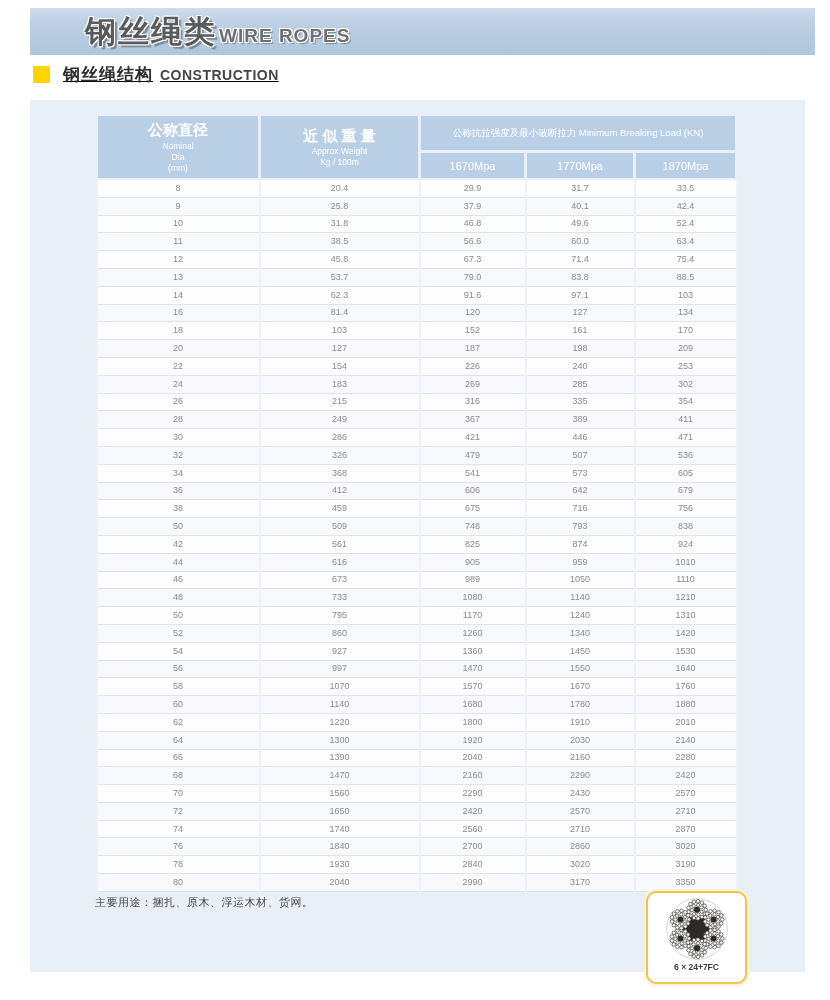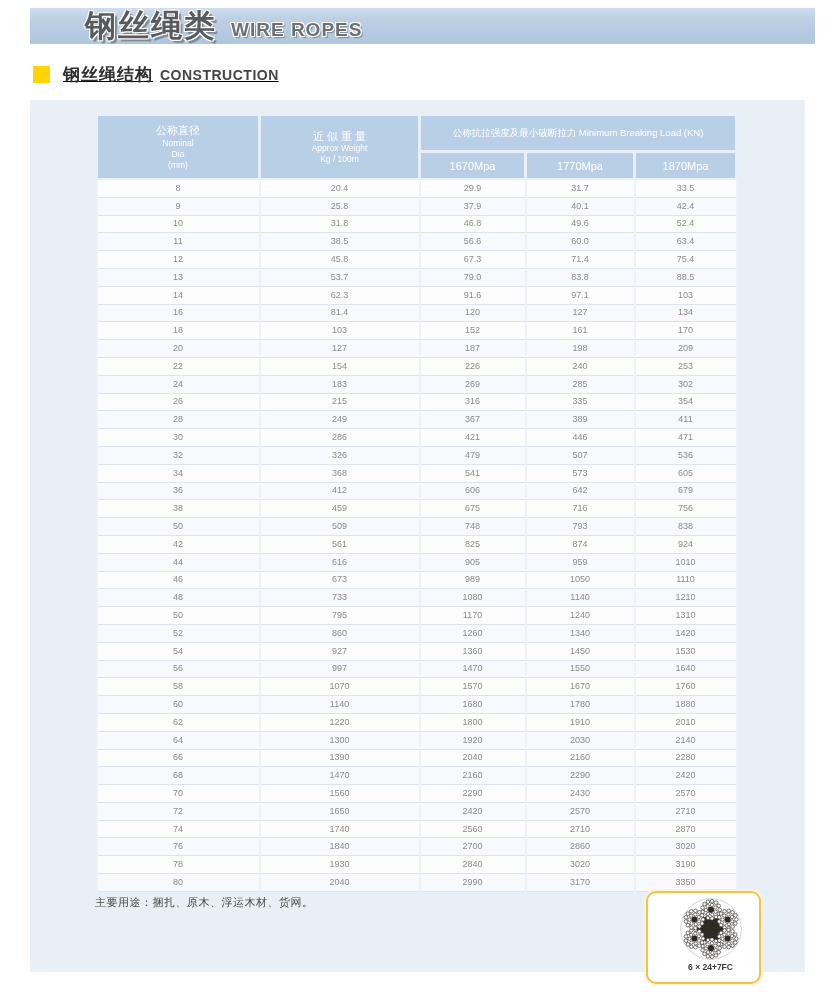--- a/index.html
+++ b/index.html
@@ -1,62 +1,62 @@
 <!DOCTYPE html>
 <html><head>
 <meta charset="utf-8">
 <style>
   html,body{margin:0;padding:0;background:#ffffff;}
   body{width:830px;height:1000px;position:relative;overflow:hidden;
        font-family:"Liberation Sans","DejaVu Sans",sans-serif;}
 
   
-  .banner{position:absolute;left:30px;top:8px;width:785px;height:36px;
+  .banner{position:absolute;left:30px;top:8px;width:785px;height:47px;
           background:linear-gradient(#cfdded 0%,#bed0e4 30%,#aec6de 100%);
           display:flex;align-items:center;}
   .title-zh{margin-left:55px;font-size:31px;font-weight:700;letter-spacing:2px;
             color:#595a5c;
             text-shadow:-1px -1px 0 #fff,1px -1px 0 #fff,-1px 1px 0 #fff,1px 1px 0 #fff,
                         3px 3px 1px rgba(80,80,85,.55);}
-  .title-en{margin-left:14px;margin-top:8px;font-size:19px;font-weight:700;letter-spacing:1px;
+  .title-en{margin-left:2px;margin-top:8px;font-size:19px;font-weight:700;letter-spacing:1px;
             color:#6d7073;
             text-shadow:-1px -1px 0 #fff,1px -1px 0 #fff,-1px 1px 0 #fff,1px 1px 0 #fff,
                         2px 2px 1px rgba(80,80,85,.5);}
 
   
   .section{position:absolute;left:33px;top:63px;display:flex;align-items:center;text-decoration:underline;}
   .bullet{width:17px;height:17px;margin-right:13px;}
   .section-zh{font-size:17px;font-weight:700;color:#2e2e2e;letter-spacing:1px;}
   .section-en{font-size:14px;font-weight:700;color:#454545;margin-left:7px;letter-spacing:.5px;}
 
   
   .panel{position:absolute;left:30px;top:100px;width:775px;height:872px;background:#e9eff6;}
 
   
   table{position:absolute;left:65px;top:13px;width:640px;border-collapse:collapse;
         table-layout:fixed;}
   th,td{padding:0;text-align:center;vertical-align:middle;}
   thead th{background:#b9cfe6;color:#ffffff;font-weight:400;
            border:3px solid #e9eff6;border-bottom-width:2px;}
-  .h-zh{font-size:11px;line-height:1.35;}
+  .h-zh{font-size:15px;line-height:1.35;font-weight:bold;}
   .h-en{font-size:8.5px;line-height:1.3;}
   .h-group{font-size:9.5px;height:34px;}
   .h-grade{font-size:11px;height:25px;}
   tbody td{background:#fdfdfe;color:#8a8a8a;font-size:9px;height:16.8px;line-height:1;
            border-left:2px solid #eef2f8;border-right:2px solid #eef2f8;
            border-bottom:1px solid #dde4ee;}
   tbody tr:nth-child(even) td{background:#f7f9fc;}
 
   
   .usage{position:absolute;left:65px;top:795px;font-size:11px;color:#4a4a4a;letter-spacing:.5px;}
 
   
   .diagram-box{position:absolute;left:616px;top:791px;width:97px;height:89px;background:#ffffff;
                border:2px solid #f2c14e;border-radius:10px;box-shadow:0 0 0 2px #fdf3da;
-               display:flex;flex-direction:column;align-items:center;justify-content:flex-start;padding-left:14px;}
+               display:flex;flex-direction:column;align-items:center;justify-content:flex-start;}
   .diagram-box svg{margin-top:3px;}
   .diagram-label{font-size:8.5px;font-weight:700;color:#3a3a3a;margin-top:0px;}
 </style>
 </head>
 <body>
 
 <div class="banner">
   <span class="title-zh">钢丝绳类</span>
   <span class="title-en">WIRE ROPES</span>
 </div>

